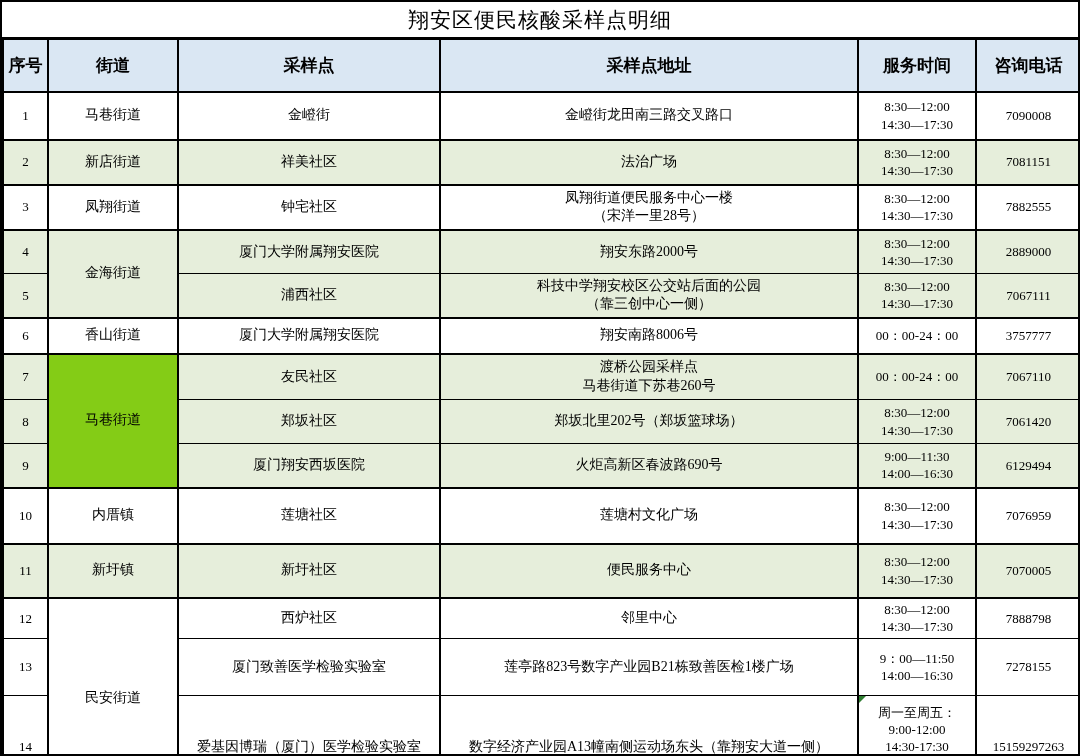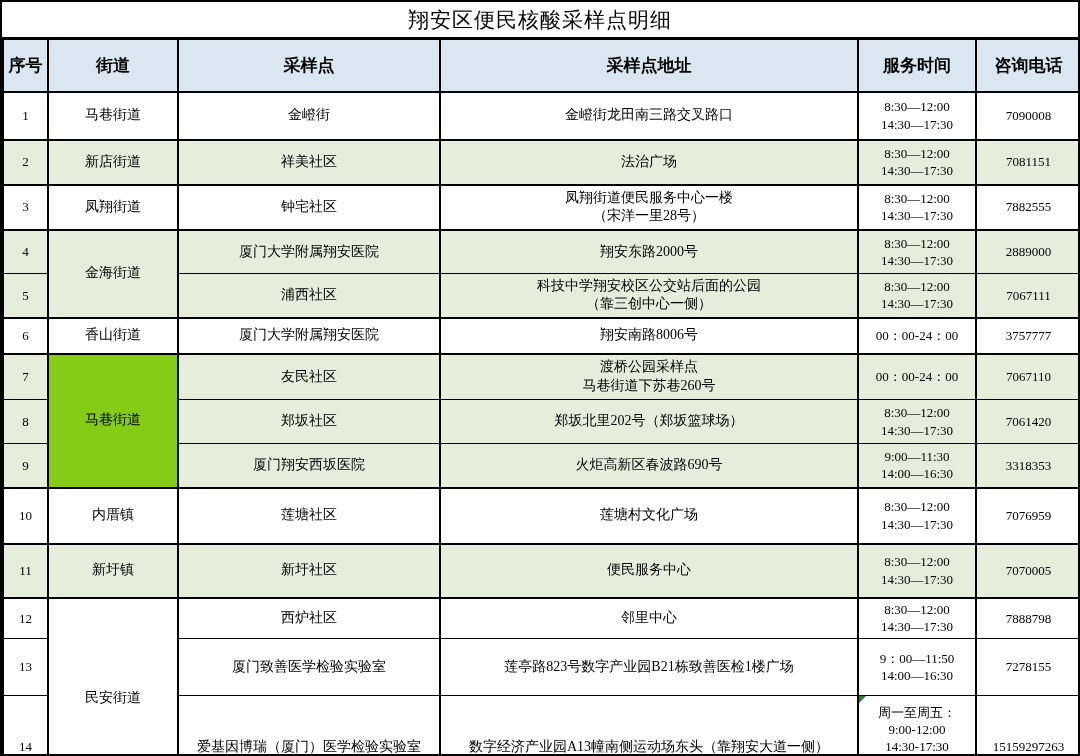--- a/index.html
+++ b/index.html
@@ -264,21 +264,21 @@
             <span class="line">厦门翔安西坂医院</span>
           </td>
           <td class="c-addr">
             <span class="line">火炬高新区春波路690号</span>
           </td>
           <td class="c-time">
             <span class="line">9:00—11:30</span>
             <span class="line">14:00—16:30</span>
           </td>
           <td class="c-phone">
-            <span class="line">3318353</span>
+            <span class="line">6129494</span>
           </td>
         </tr>
         <tr class="group-start" style="height: 56px;">
           <td class="c-no">
             <span class="line">10</span>
           </td>
           <td class="c-street">
             <span class="line">内厝镇</span>
           </td>
           <td class="c-point">

